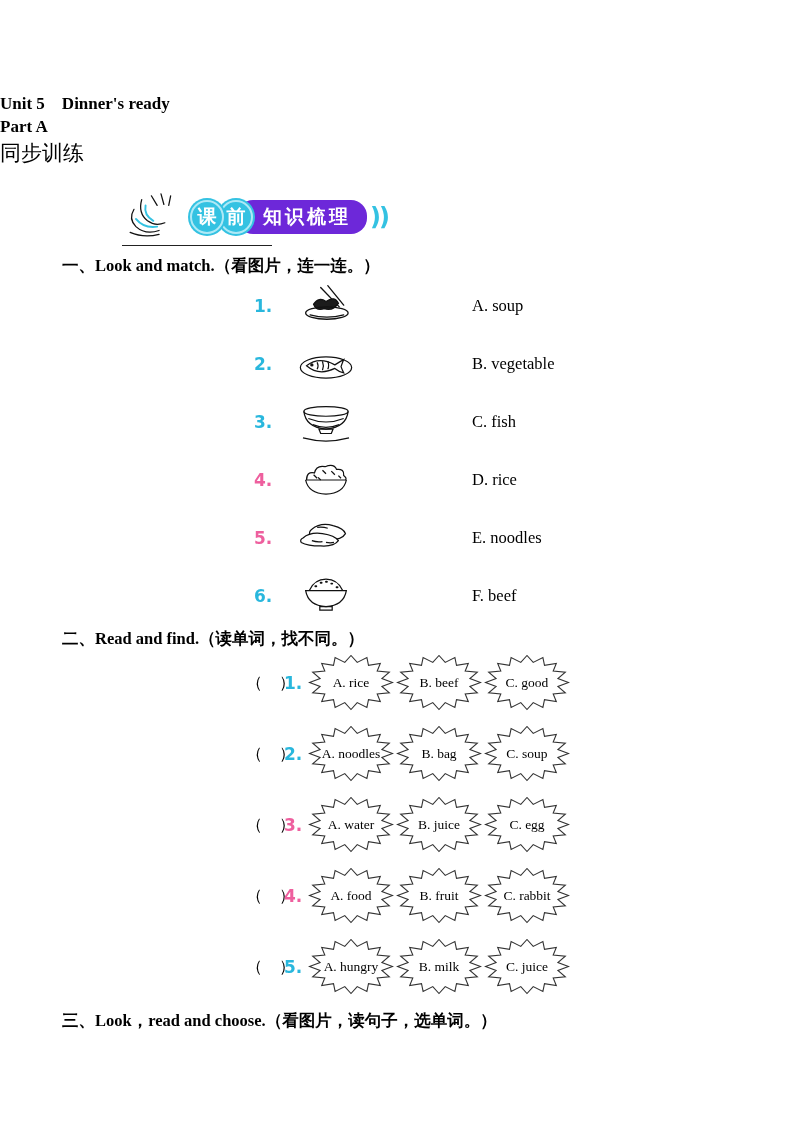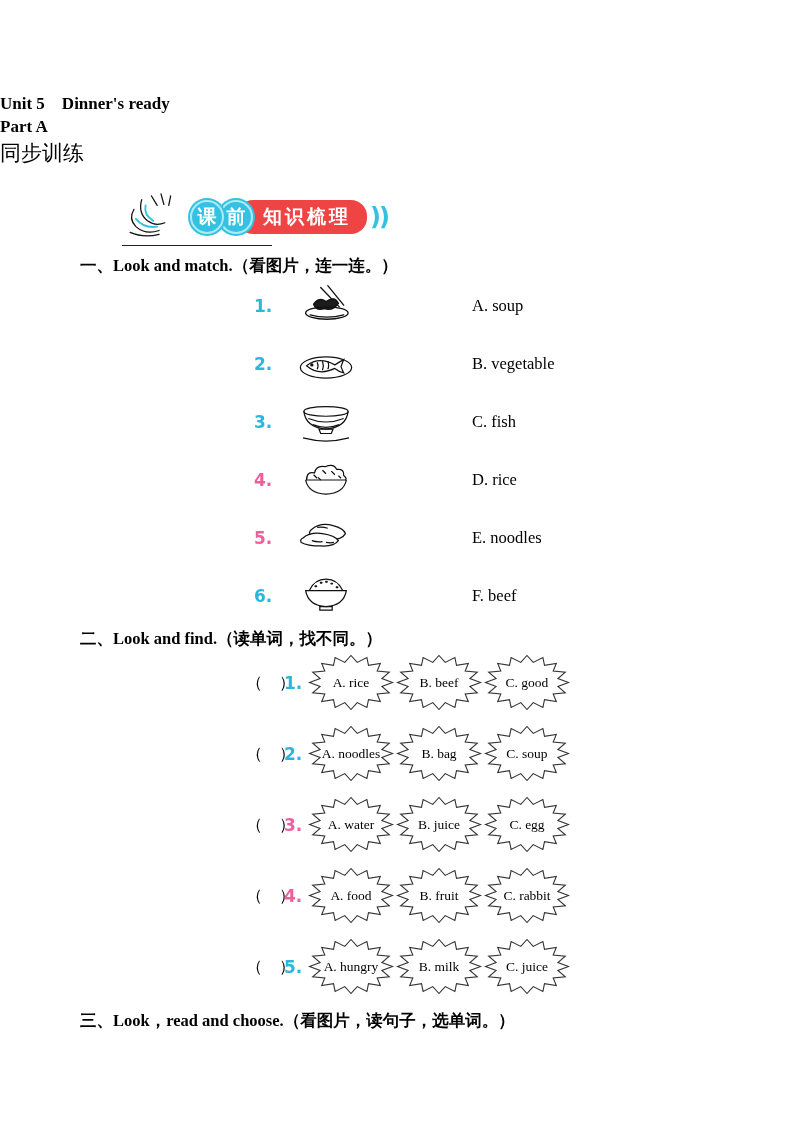--- a/index.html
+++ b/index.html
@@ -23,32 +23,32 @@
             display:flex; align-items:center; }
   .banner-doodle { width:78px; height:54px; margin-right:-10px; display:inline-block; }
   .bubble { width:34px; height:34px; border-radius:50%;
             background:#34c2e2; color:#fff; font-weight:bold; font-size:19px;
             display:flex; align-items:center; justify-content:center;
             font-family:"DejaVu Sans","Liberation Sans",sans-serif;
             border:2px solid #aee9f6; box-shadow:0 0 0 2px #34c2e2;
             position:relative; }
   .b1 { margin-right:-5px; z-index:3; }
   .b2 { margin-right:-16px; z-index:2; }
-  .banner-box { background:#ef4444; color:#fff; border-radius:16px;
+  .banner-box { background:#6d28d9; color:#fff; border-radius:16px;
             padding:4px 16px 4px 26px; font-size:19px; font-weight:bold;
             letter-spacing:3px;
             font-family:"DejaVu Sans","Liberation Sans",sans-serif; z-index:1; }
   .banner-suffix { color:#34c2e2; font-weight:bold; font-size:24px;
             margin-left:3px; letter-spacing:-2px;
             font-family:"DejaVu Sans","Liberation Sans",sans-serif; }
   .banner-underline { position:absolute; left:0; bottom:-2px; width:150px;
             border-bottom:1.5px solid #222; height:0; }
 
   
-  .sec-head { margin-left:80px; font-size:16.5px; font-weight:bold; line-height:23px; }
+  .sec-head { margin-left:62px; font-size:16.5px; font-weight:bold; line-height:23px; }
   #s1-head { margin-top:10px; }
   #s2-head { margin-top:2px; }
   #s3-head { margin-top:2px; }
 
   
   .match-row { display:flex; align-items:center; height:58px; padding-left:254px; }
   .mnum { width:26px; font-weight:bold; font-size:17px;
           font-family:"DejaVu Sans","Liberation Sans",sans-serif; }
   .mimg { width:92px; display:flex; justify-content:center; align-items:center; }
   .mimg svg { display:block; }
@@ -172,21 +172,21 @@
             <path d="M21 20 q6 -13 19 -13 q13 0 19 13"></path>
             <path d="M28 15 l1 0 M34 11 l1 0 M40 10 l1 0 M46 12 l1 0 M52 16 l1 0" stroke-width="2.2" stroke-linecap="round"></path>
             <path d="M17 20 h46 q-3 17 -23 18 q-20 -1 -23 -18 z" fill="#fff"></path>
             <path d="M33 38 h14 v4 h-14 z"></path>
           </svg>
         </span>
         <span class="mopt">F. beef</span>
       </div>
     </div>
 
-  <div class="sec-head" id="s2-head"><span>二、Look and find.</span><span>（读单词，找不同。）</span></div>
+  <div class="sec-head" id="s2-head"><span>二、Read and find.</span><span>（读单词，找不同。）</span></div>
 
   <div id="find-list">
       <div class="find-row">
         <span class="fbracket">（　）</span>
         <span class="fnum" style="color: rgb(41, 183, 221);">1.</span>
         <span class="star">
           <svg viewBox="0 0 86 57" width="86" height="57">
             <polygon points="84.5,28.5 73.9,32.5 81.3,38.8 69.2,39.9 72.3,47.6 60.5,45.6 58.9,53.4 49.2,48.6 43.0,55.5 36.8,48.6 27.1,53.4 25.5,45.6 13.7,47.6 16.8,39.9 4.7,38.8 12.1,32.5 1.5,28.5 12.1,24.5 4.7,18.2 16.8,17.1 13.7,9.4 25.5,11.4 27.1,3.6 36.8,8.4 43.0,1.5 49.2,8.4 58.9,3.6 60.5,11.4 72.3,9.4 69.2,17.1 81.3,18.2 73.9,24.5" fill="#fff" stroke="#333" stroke-width="1.1"></polygon>
           </svg>
           <span class="star-label">A. rice</span>

